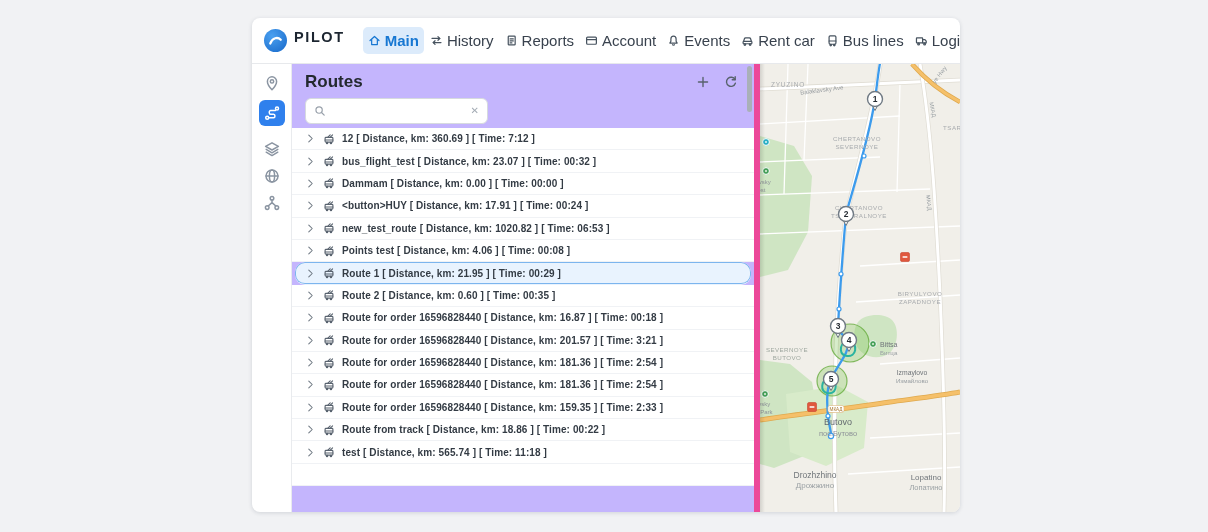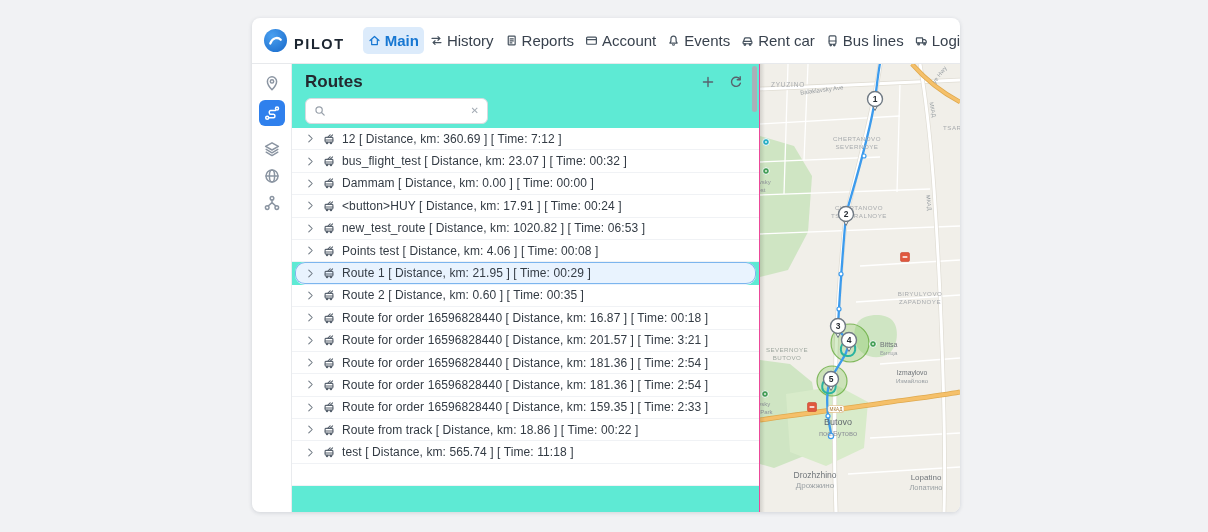--- a/index.html
+++ b/index.html
@@ -4,21 +4,21 @@
 <style>
   *{box-sizing:border-box;margin:0;padding:0}
   html,body{width:1208px;height:532px}
   body{background:#f1f2f4;font-family:"Liberation Sans",sans-serif;position:relative;overflow:hidden;-webkit-font-smoothing:antialiased}
 
   .app{position:absolute;left:252px;top:18px;width:708px;height:494px;background:#fff;border-radius:8px;
        box-shadow:0 1px 4px rgba(30,40,60,.15);overflow:hidden;display:flex;flex-direction:column}
 
   
   .hdr{height:46px;flex:0 0 46px;display:flex;align-items:center;padding:0 8px 0 12px;border-bottom:1px solid #e7e9ec}
-  .logo{display:flex;align-items:flex-end;gap:7px}
+  .logo{display:flex;align-items:flex-start;gap:7px}
   .logo-mark{width:23px;height:23px;border-radius:50%;background:radial-gradient(circle at 35% 30%,#4aa0f0,#1768c9);
              display:flex;align-items:center;justify-content:center;flex:0 0 23px}
   .logo-text{font-size:14.5px;font-weight:800;letter-spacing:1.6px;color:#1c2530}
   .nav{display:flex;align-items:center;margin-left:18px;gap:1px}
   .nav-item{display:flex;align-items:center;gap:4px;padding:5px 5px;border-radius:5px;font-size:15px;color:#39424e;
             white-space:nowrap;cursor:pointer}
   .nav-ic{display:flex;color:#47535f}
   .nav-item.active{background:#dcebfb;color:#1777d2;font-weight:600}
   .nav-item.active .nav-ic{color:#1777d2}
 
@@ -28,36 +28,36 @@
   
   .siderail{width:40px;flex:0 0 40px;border-right:1px solid #e9ebee;display:flex;flex-direction:column;align-items:center;padding-top:6px}
   .rail-item{display:flex;align-items:center;justify-content:center;color:#8b95a2;cursor:pointer;width:26px;height:26px}
   .rail-item.active{border-radius:6px;background:#2f80ed;color:#fff}
   .rail-item:nth-child(1){margin-bottom:4px}
   .rail-item:nth-child(2){margin-bottom:10px}
   .rail-item:nth-child(3){margin-bottom:1px}
   .rail-item:nth-child(4){margin-bottom:1px}
 
   
-  .panel{flex:1;display:flex;flex-direction:column;min-width:0;position:relative;border-right:1px solid #ec4899;background:#5eead4}
+  .panel{flex:1;display:flex;flex-direction:column;min-width:0;position:relative;border-right:6px solid #ec4899;background:#c4b5fd}
   .panel-hd{height:28px;flex:0 0 28px;display:flex;align-items:center;justify-content:space-between;padding:8px 16px 0 13px}
   .panel-title{font-size:17px;font-weight:600;color:#23292f}
   .panel-actions{display:flex;gap:14px;align-items:center}
   .icon-btn{display:flex;cursor:pointer;color:#58626d}
   .searchbar{margin:6px 13px 4px;width:183px;height:26px;border:1px solid #d6dadf;border-radius:6px;display:flex;
              align-items:center;gap:6px;padding:0 8px;background:#fff}
   .searchbar input{border:0;outline:0;flex:1;font-size:11px;min-width:0;font-family:inherit;color:#333}
   .search-ic{display:flex;color:#99a1ab}
   .clear-btn{color:#a3abb4;font-size:10px;cursor:pointer;line-height:1}
 
   .list{flex:1;overflow:hidden;position:relative}
   .route-row{height:22.4px;display:flex;align-items:center;gap:7px;padding:0 10px 0 13px;border-bottom:1px solid #f0f2f5;cursor:pointer;background:#fff}
   .route-row .chev{color:#6d7781;display:flex}
   .route-row .bus{color:#59636f;display:flex}
-  .row-label{font-size:12px;font-weight:400;color:#333b44;white-space:nowrap;overflow:hidden;text-overflow:ellipsis;letter-spacing:.1px}
+  .row-label{font-size:10px;font-weight:700;color:#333b44;white-space:nowrap;overflow:hidden;text-overflow:ellipsis;letter-spacing:.1px}
   .route-row.selected{background:#e9f3fe;box-shadow:inset 0 0 0 1px #7cb5ee;border-radius:10px;border-bottom-color:transparent;
                       margin:0 3px;padding-left:10px}
   .scrollthumb{position:absolute;right:2px;top:2px;width:5px;height:46px;background:#a9b0b8;border-radius:3px;cursor:pointer}
 
   
   .mapwrap{width:200px;flex:0 0 200px;position:relative;background:#f1efe9;overflow:hidden}
   .mapwrap svg{display:block}
   .map-shade{position:absolute;left:0;top:0;bottom:0;width:5px;background:linear-gradient(to right,rgba(0,0,0,.12),rgba(0,0,0,0));pointer-events:none}
   svg text{font-family:"Liberation Sans",sans-serif}
 </style>

